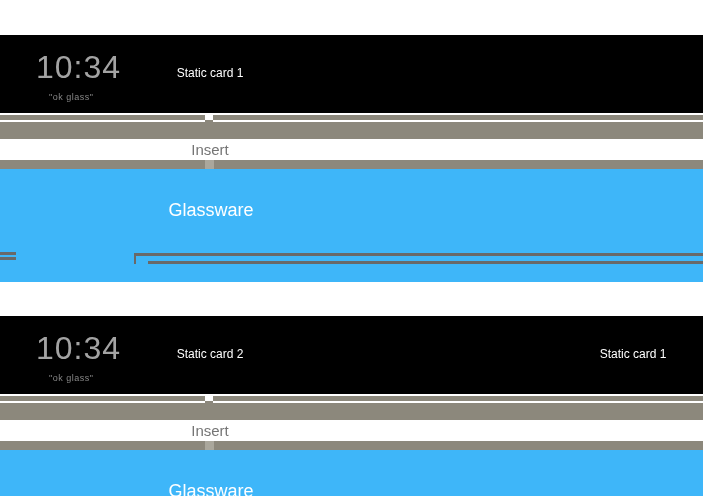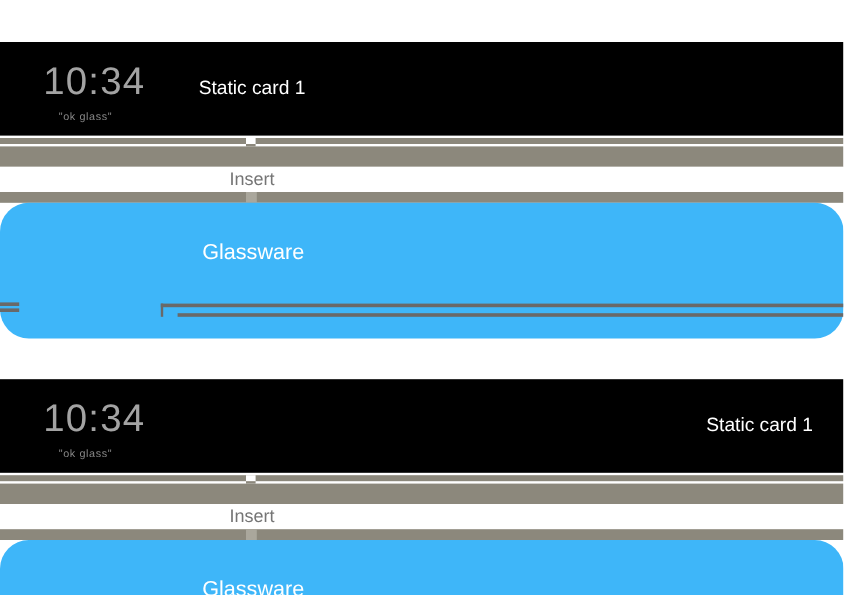--- a/index.html
+++ b/index.html
@@ -9,38 +9,38 @@
   }
   .section{position:absolute;left:0;width:703px;margin-top:35px;}
   #s1{top:0;height:247px;}
   #s2{top:281px;height:215px;}
 
   .black-card{position:absolute;top:0;left:0;right:0;height:78px;background:var(--card-background,#000);}
   .clock-time{position:absolute;top:16px;left:36px;font-size:32px;line-height:32px;
     font-weight:200;color:var(--clock-text,#a3a3a3);letter-spacing:1px;}
   .ok-glass{position:absolute;top:57px;left:49px;font-size:9px;line-height:10px;
     color:#878787;letter-spacing:0.5px;}
-  .card-label{position:absolute;top:30px;width:160px;text-align:center;font-size:16px;
+  .card-label{position:absolute;top:30px;width:160px;text-align:center;font-size:12px;
     line-height:17px;color:var(--card-label-text,#fff);}
   .pos-left{left:130px;}
   .pos-right{left:553px;}
 
   .bar{background:var(--timeline-bar,#8c887c);}
   .bar-a{position:absolute;top:80px;left:0;right:0;height:5px;}
   .bar-a-gap{position:absolute;left:205px;top:0;width:8px;height:5px;background:#fff;}
   .bridge{position:absolute;top:85px;left:205px;width:8px;height:2px;}
   .bar-b{position:absolute;top:87px;left:0;right:0;height:17px;}
   .insert-row{position:absolute;top:104px;left:0;right:0;height:21px;background:#fff;}
   .insert-text{position:absolute;left:170px;top:1px;width:80px;text-align:center;
     font-size:15px;line-height:19px;color:var(--label-text,#757575);}
   .bar-c{position:absolute;top:125px;left:0;right:0;height:9px;}
   .bar-c-tab{position:absolute;left:205px;top:0;width:9px;height:9px;
     background:var(--insert-tab-highlight,#aaa79c);}
   .blue-card{position:absolute;top:134px;left:0;right:0;bottom:0;
-    background:var(--glassware-blue,#3eb6f9);border-radius:24px;}
+    background:var(--glassware-blue,#3eb6f9);}
   .glassware-label{position:absolute;top:31px;left:131px;width:160px;text-align:center;
     font-size:18px;line-height:20px;color:#fff;}
 
   .later-text{position:absolute;left:4px;top:246px;font-size:17px;line-height:22px;
     color:var(--label-text,#757575);z-index:2;}
   .dl{position:absolute;background:var(--divider-line,#696969);z-index:1;}
   #dl-l1{left:0;top:252px;width:16px;height:3px;}
   #dl-l2{left:0;top:257px;width:16px;height:3px;}
   #dl-tick{left:134px;top:253px;width:2px;height:11px;}
   #dl-r1{left:134px;top:253px;width:569px;height:3px;}
@@ -76,20 +76,21 @@
   <div class="dl" id="dl-l1"></div>
   <div class="dl" id="dl-l2"></div>
   <div class="dl" id="dl-tick"></div>
   <div class="dl" id="dl-r1"></div>
   <div class="dl" id="dl-r2"></div>
 
   <div class="section" id="s2">
     <div class="black-card">
       <div class="clock-time">10:34</div>
       <div class="ok-glass">"ok glass"</div>
+      <div class="card-label pos-left">Static card 2</div>
       <div class="card-label pos-right">Static card 1</div>
     </div>
     <div class="bar bar-a">
       <div class="bar-a-gap"></div>
     </div>
     <div class="bar bridge"></div>
     <div class="bar bar-b"></div>
     <div class="insert-row">
       <span class="insert-text">Insert</span>
     </div>

